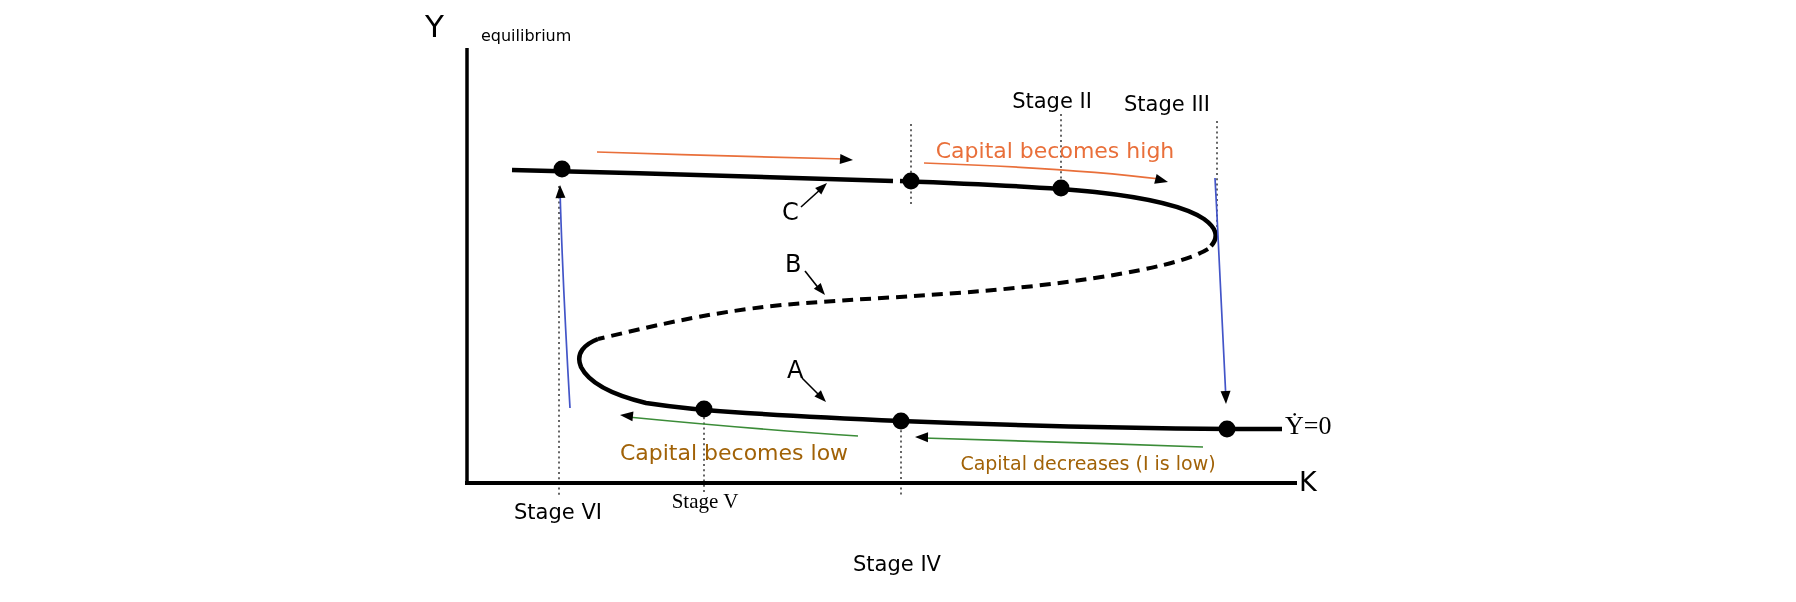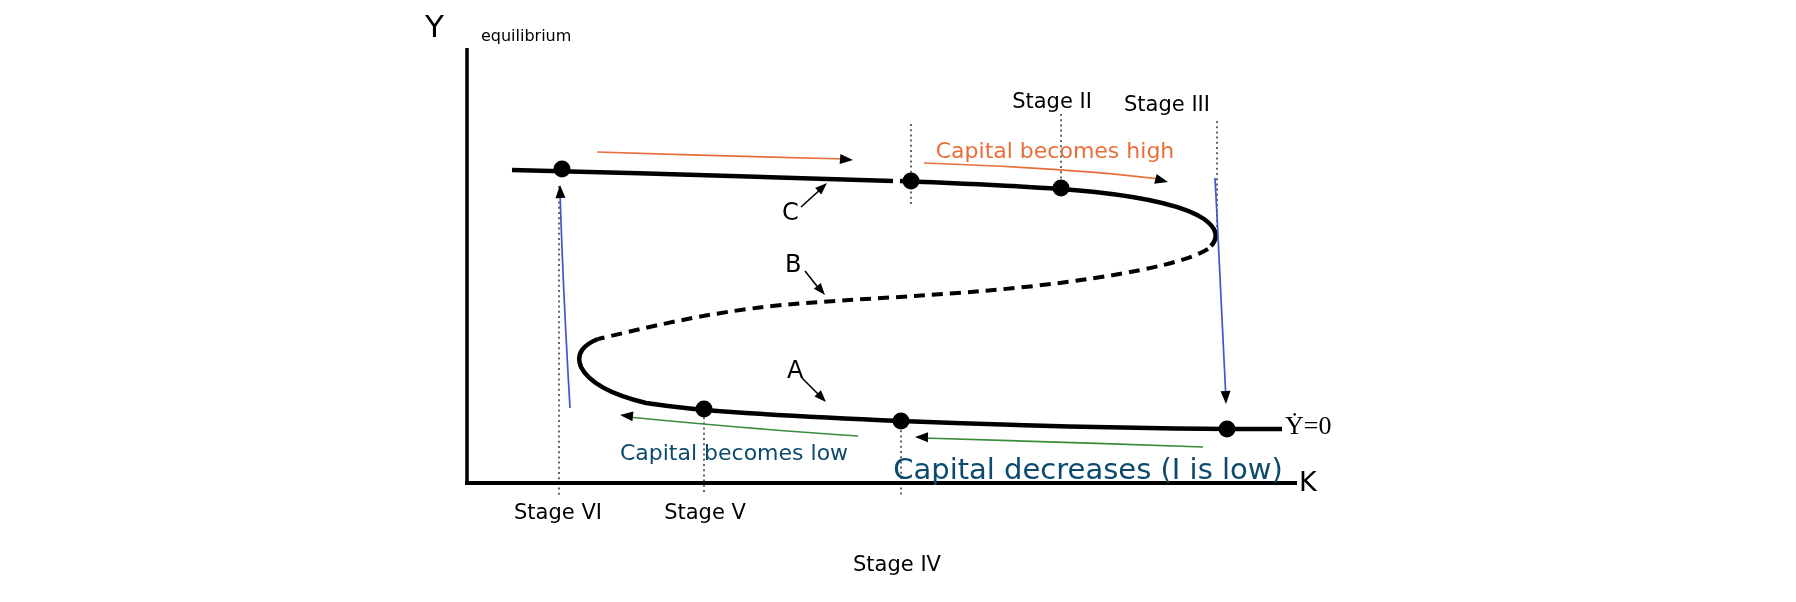--- a/index.html
+++ b/index.html
@@ -9,21 +9,21 @@
     background:#ffffff;
     font-family:"DejaVu Sans", sans-serif;
     color:#000;
     overflow:hidden;
   }
   .figure svg{position:absolute;left:0;top:0;}
   .label{position:absolute;white-space:pre;line-height:1.2;}
   .centered{transform:translateX(-50%);text-align:center;}
   .stage{font-size:21px;line-height:26px;}
   .annot-orange{font-size:22px;color:#E96F3A;}
-  .annot-green{font-size:22px;color:#0c4a6e;}
+  .annot-green{font-size:22px;color:#a16207;}
   .branch{font-size:24px;}
   .axis-big{font-size:27px;}
   .y-main{font-size:31px;}
   .y-sub{font-size:16px;}
   .ylabel-wrap{position:absolute;display:flex;align-items:flex-start;}
   .y-sub{margin-top:18px;margin-left:37px;}
 </style>
 </head>
 <body>
 
@@ -88,28 +88,28 @@
   </div>
 
   <div class="label axis-big" style="left:1299px;top:466px;">K</div>
 
   <div class="label axis-big" style="left:1285px;top:410px;font-size:26px;font-family:Liberation Serif, serif;">Ẏ=0</div>
 
   <div class="label stage centered" style="left:1052px;top:88px;">Stage II</div>
   <div class="label stage centered" style="left:1167px;top:91px;">Stage III</div>
 
   <div class="label stage centered" style="left:558px;top:499px;">Stage VI</div>
-  <div class="label stage centered" style="left:705px;top:499px;">Stage V</div>
+  <div class="label stage centered" style="left:705px;top:488px;font-family:Liberation Serif, serif;">Stage V</div>
   <div class="label stage centered" style="left:897px;top:499px;">
     <div>Stage IV</div>
     
     
   </div>
 
   <div class="label branch" style="left:782px;top:198px;">C</div>
   <div class="label branch" style="left:785px;top:250px;">B</div>
   <div class="label branch" style="left:787px;top:356px;">A</div>
 
   <div class="label annot-orange centered" style="left:1055px;top:138px;">Capital becomes high</div>
   <div class="label annot-green centered" style="left:734px;top:440px;">Capital becomes low</div>
-  <div class="label annot-green centered" style="left:1088px;top:452px;font-size:29px;">Capital decreases (I is low)</div>
+  <div class="label annot-green centered" style="left:1088px;top:452px;font-size:19px;">Capital decreases (I is low)</div>
 
 </div>
 
 </body></html>

